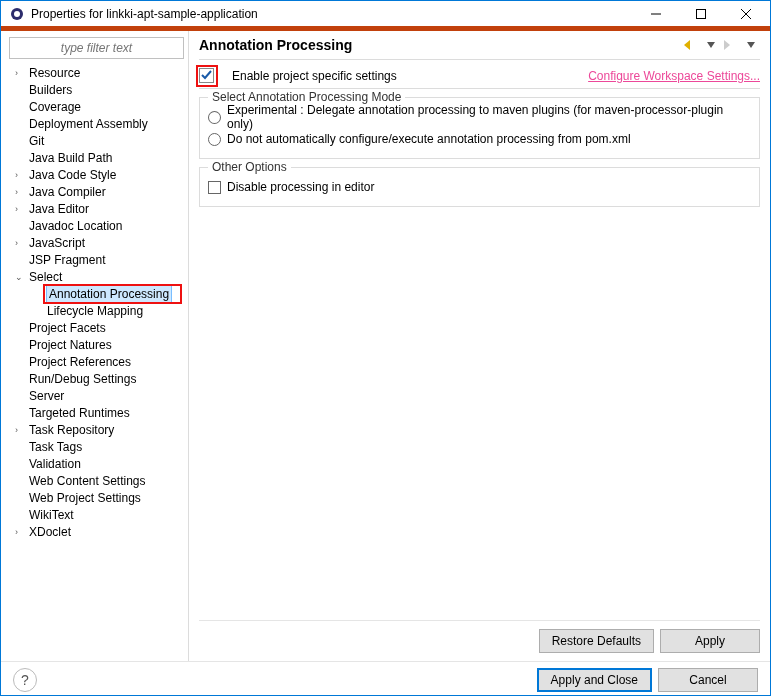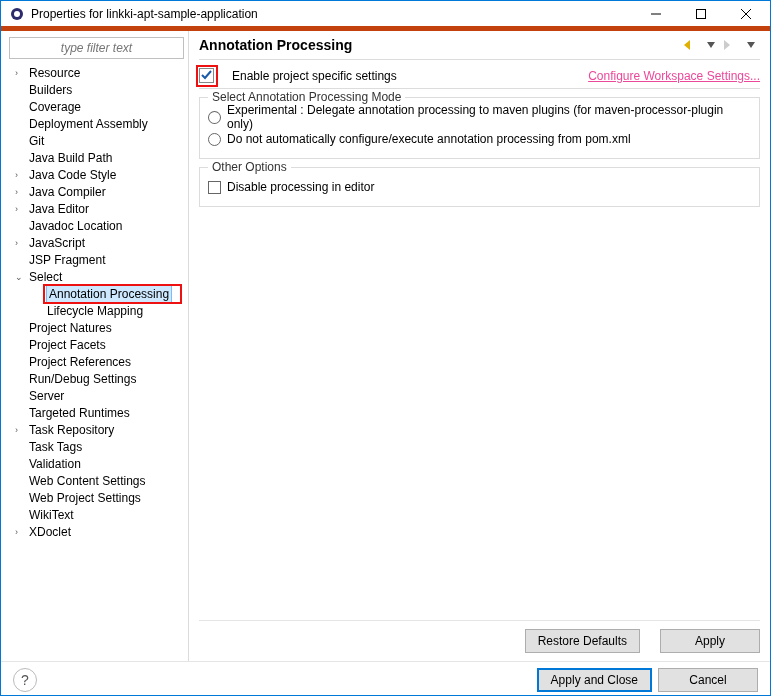--- a/index.html
+++ b/index.html
@@ -26,21 +26,21 @@
   .chkwrap.checked svg { display:block; }
   .enable-hi { position:absolute; left:-4px; top:-4px; width:22px; height:22px; border:2px solid #e11; pointer-events:none; }
   .linklabel { margin-left:auto; color:#ec4899; text-decoration:underline; cursor:pointer; }
   .group { border:1px solid #dcdcdc; margin-top:8px; padding: 8px 8px 8px 8px; position:relative; }
   .group .legend { position:absolute; top:-8px; left:8px; background:#fff; padding:0 4px; color:#333; }
   .opt { display:flex; align-items:center; height:22px; position:relative; }
   .radio { width:13px; height:13px; border:1px solid #666; border-radius:50%; margin-right:6px; display:flex; align-items:center; justify-content:center; }
   .radio.on::after { content:""; width:7px; height:7px; background:#333; border-radius:50%; }
   .radio-hi { position:absolute; left:-4px; top:1px; width:20px; height:20px; border:2px solid #e11; border-radius:50%; pointer-events:none; }
   .chkflat { width:13px; height:13px; border:1px solid #666; margin-right:6px; }
-  .btnbar1 { display:flex; justify-content:flex-end; gap:20px; margin-top:auto; padding:8px 0; border-top:1px solid #e5e5e5; }
+  .btnbar1 { display:flex; justify-content:flex-end; gap:6px; margin-top:auto; padding:8px 0; border-top:1px solid #e5e5e5; }
   .footer { display:flex; align-items:center; padding: 6px 12px; border-top:1px solid #e5e5e5; height:36px; }
   .btn { min-width:100px; height:24px; border:1px solid #adadad; background:#e1e1e1; padding:0 12px; display:flex; align-items:center; justify-content:center; cursor:pointer; }
   .btn.primary { border:2px solid #0078d7; }
   .help { width:24px; height:24px; border:1px solid #bbb; border-radius:50%; display:flex; align-items:center; justify-content:center; color:#555; font-size:14px; }
   .spacer { flex:1; }
 </style>
 </head>
 <body>
 
 <div class="titlebar">
@@ -119,24 +119,24 @@
           <span class="lbl">Select</span>
         </div>
         <div class="tree-row child selected">
           <span class="lbl">Annotation Processing</span>
           <span class="hilite"></span>
         </div>
         <div class="tree-row child">
           <span class="lbl">Lifecycle Mapping</span>
         </div>
         <div class="tree-row">
+          <span class="lbl">Project Facets</span>
+        </div>
+        <div class="tree-row">
           <span class="lbl">Project Natures</span>
-        </div>
-        <div class="tree-row">
-          <span class="lbl">Project Facets</span>
         </div>
         <div class="tree-row">
           <span class="lbl">Project References</span>
         </div>
         <div class="tree-row">
           <span class="lbl">Run/Debug Settings</span>
         </div>
         <div class="tree-row">
           <span class="lbl">Server</span>
         </div>

